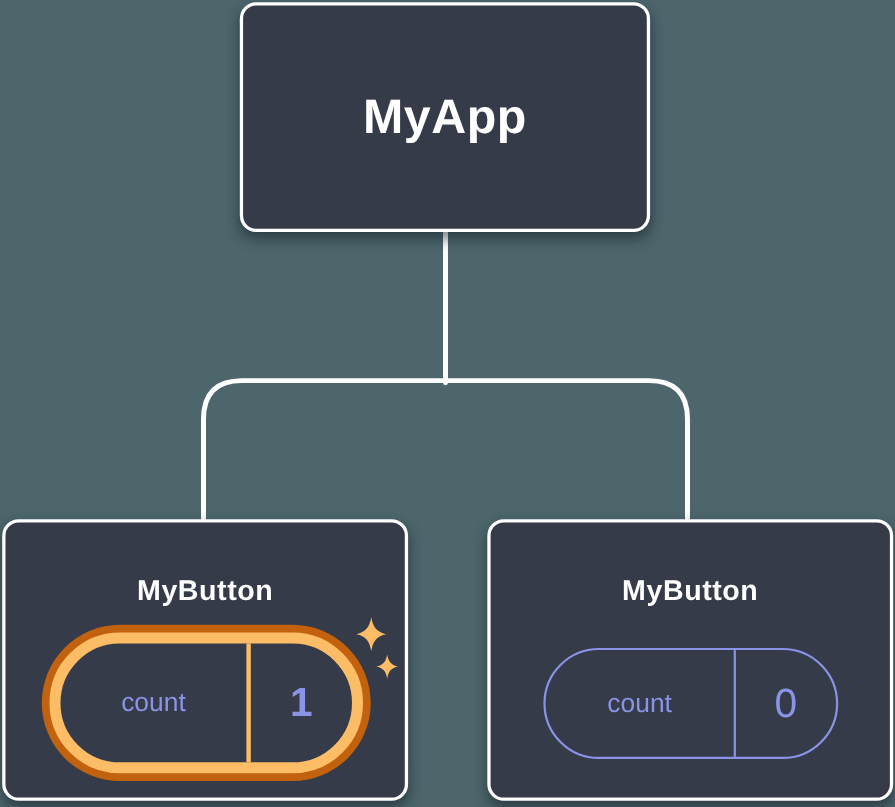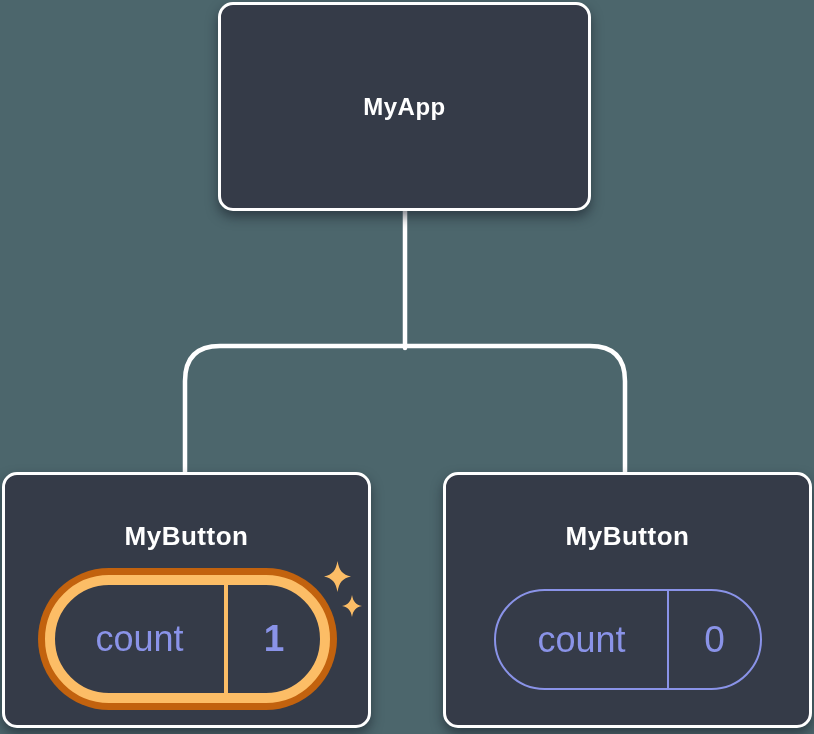--- a/index.html
+++ b/index.html
@@ -22,21 +22,21 @@
     position:absolute; background:var(--node-fill);
     border:3px solid var(--node-border); border-radius:15px;
     box-shadow:0 6px 12px rgba(22,28,38,0.55);
   }
   .node-root{left:218px; top:2px; width:373px; height:209px;
     display:flex; align-items:center; justify-content:center;}
   .node-child-left{left:2px;  top:472px; width:369px; height:256px;}
   .node-child-right{left:443px;top:472px; width:369px; height:256px;}
 
   .root-label{
-    color:var(--label-text); font-size:24px; font-weight:700; letter-spacing:.5px;
+    color:var(--label-text); font-size:44px; font-weight:700; letter-spacing:.5px;
   }
   .child-label{
     position:absolute; top:46px; left:0; width:100%; text-align:center;
     color:var(--label-text); font-size:26px; font-weight:700; letter-spacing:.5px;
   }
 
   .pill{
     position:absolute; display:flex; align-items:stretch;
     border-radius:70px; color:var(--state-text);
   }
@@ -57,21 +57,21 @@
     left:48px; top:114px; width:268px; height:101px;
     border:2px solid var(--state-outline); background:transparent;
   }
   .pill-plain .seg-key{
     flex:0 0 173px; border-right:2px solid var(--state-outline);
     display:flex; align-items:center; justify-content:center;
   }
   .pill-plain .seg-val{
     flex:1; display:flex; align-items:center; justify-content:center;
   }
-  .state-key{font-size:36px;}
+  .state-key{font-size:24px;}
   .state-val{font-size:37px;}
   .state-val-bold{font-weight:700;}
 
   .sparkle{position:absolute; fill:var(--sparkle);}
   .sparkle-large{left:319px; top:86px; width:27px; height:31px;}
   .sparkle-small{left:337px; top:120px; width:20px; height:22px;}
 </style>
 </head>
 <body>
 

